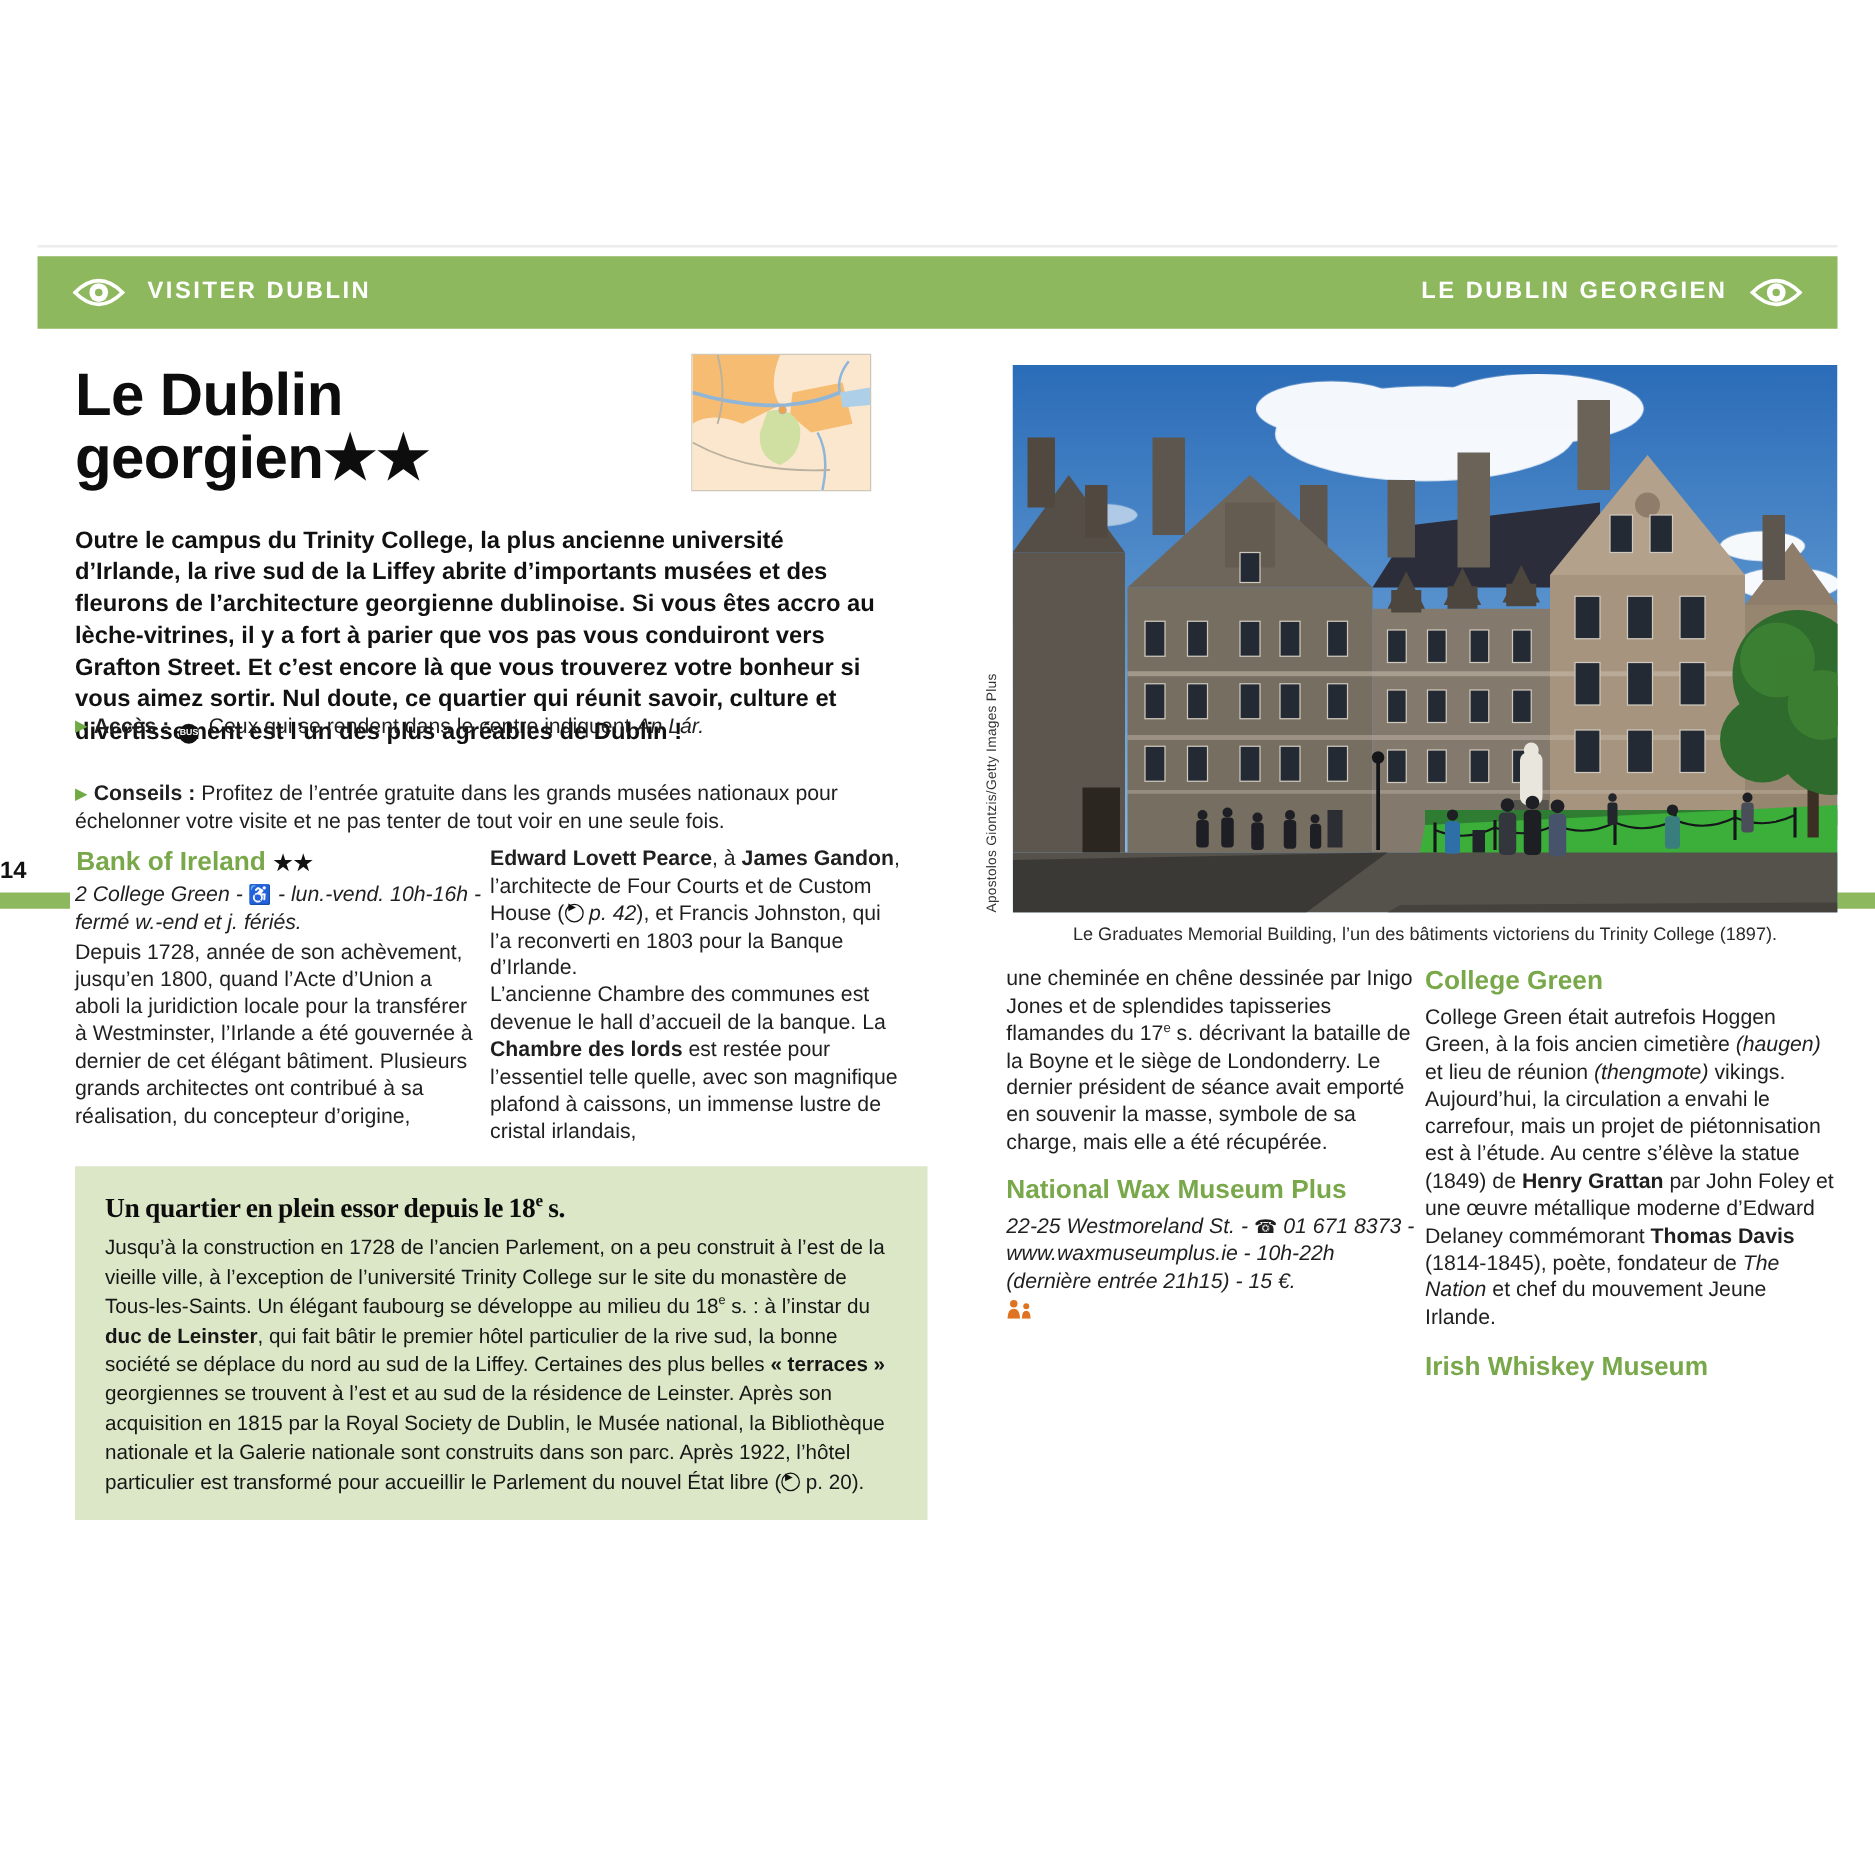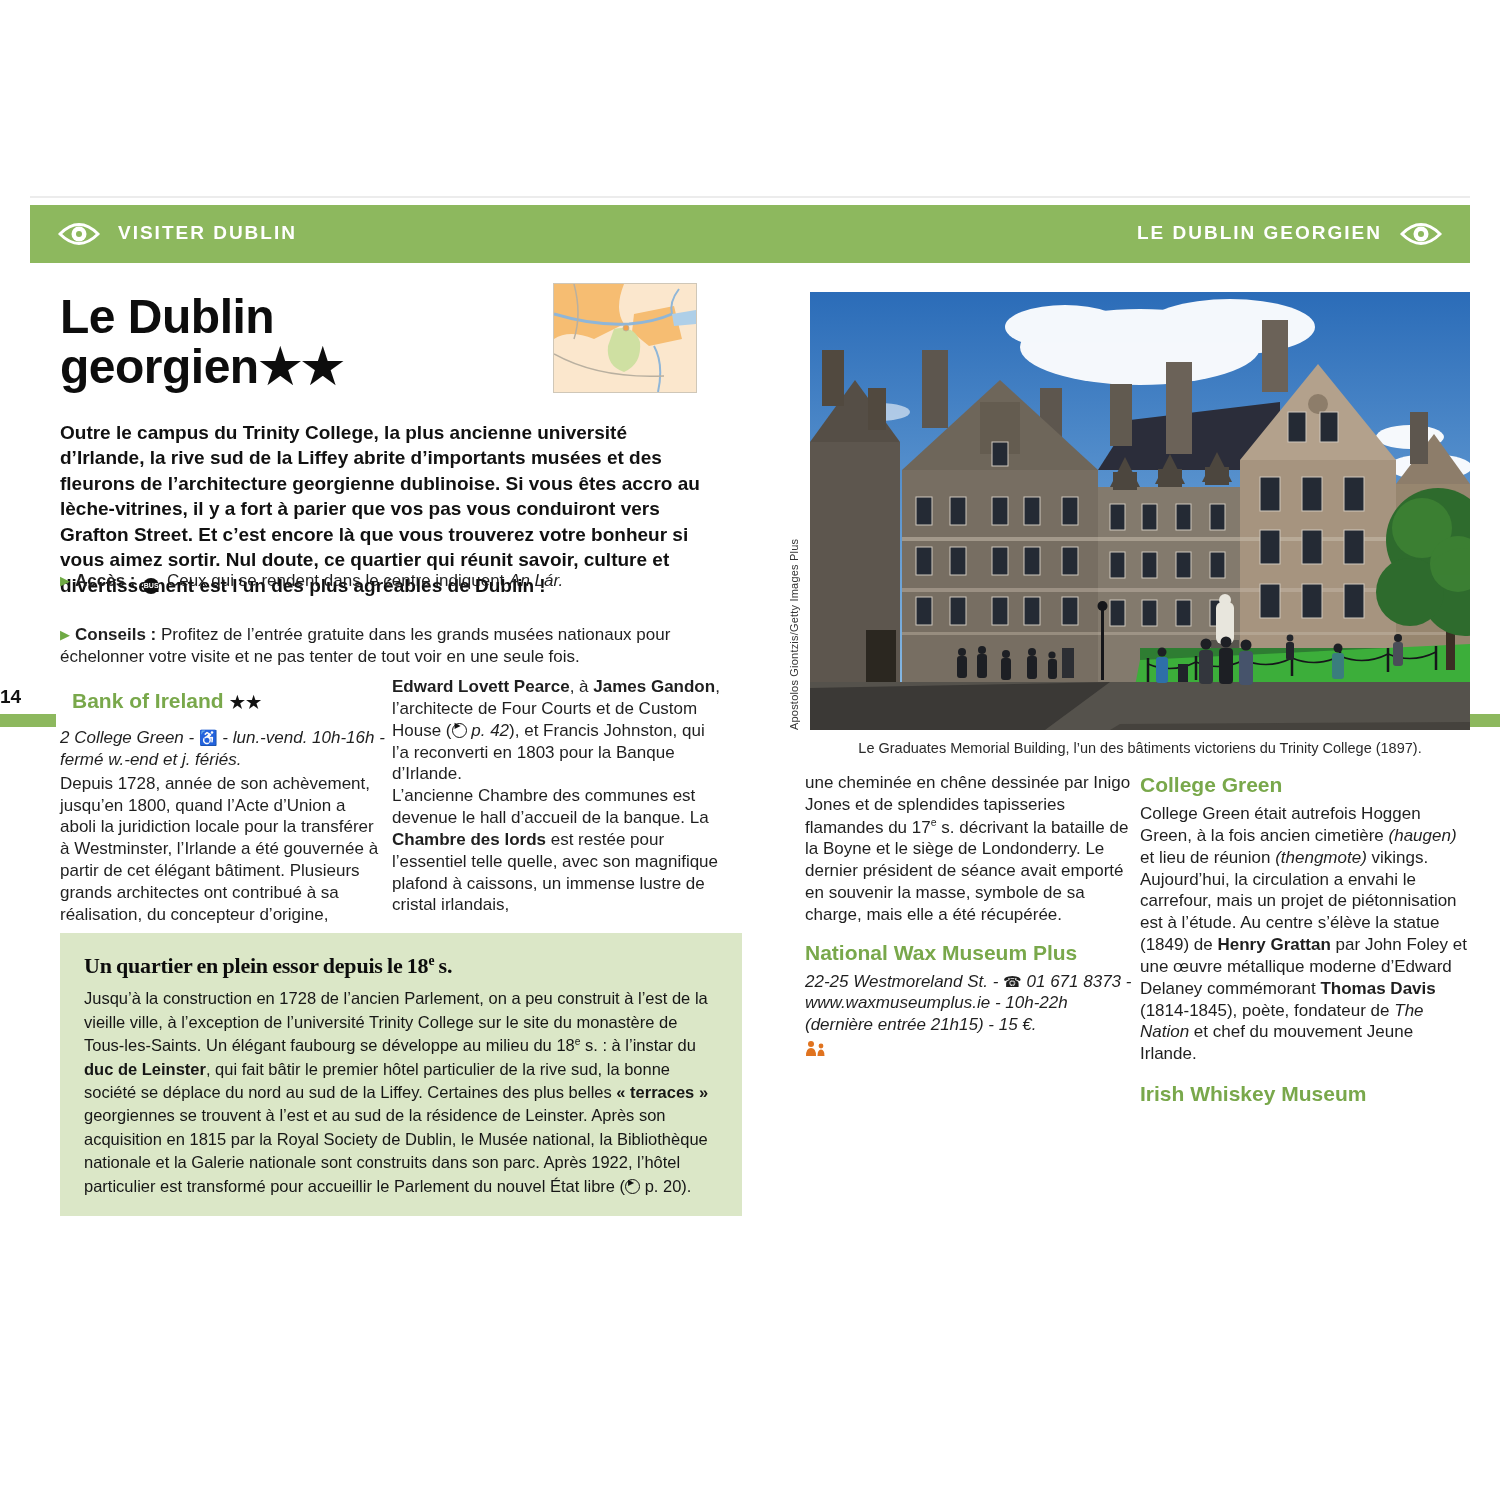--- a/index.html
+++ b/index.html
@@ -97,23 +97,23 @@
     <circle cx="72" cy="44" r="3" fill="#f0a24d" stroke="#b9b0a0" stroke-width="0.8"></circle>
   </svg>
 </div>
 
 <div class="abs intro" style="left:60px;top:420px;width:645px;">Outre le campus du Trinity College, la plus ancienne université d’Irlande, la rive sud de la Liffey abrite d’importants musées et des fleurons de l’architecture georgienne dublinoise. Si vous êtes accro au lèche-vitrines, il y a fort à parier que vos pas vous conduiront vers Grafton Street. Et c’est encore là que vous trouverez votre bonheur si vous aimez sortir. Nul doute, ce quartier qui réunit savoir, culture et divertissement est l’un des plus agréables de Dublin !</div>
 
 <div class="abs meta" style="left:60px;top:570px;width:660px;"><span class="tri">▶</span><b>Accès : </b><span class="bus">BUS</span> Ceux qui se rendent dans le centre indiquent <i>An Lár.</i></div>
 <div class="abs meta" style="left:60px;top:624px;width:660px;"><span class="tri">▶</span><b>Conseils : </b>Profitez de l’entrée gratuite dans les grands musées nationaux pour échelonner votre visite et ne pas tenter de tout voir en une seule fois.</div>
 
 <div class="abs col" style="left:60px;top:676px;width:325px;">
-  <h2 class="h-green" style="margin:12px;"><span>Bank of Ireland</span><span class="stars">★★</span></h2>
+  <h2 class="h-green" style="margin:1px;"><span>Bank of Ireland</span><span class="stars">★★</span></h2>
   <p><span class="info">2 College Green - </span><span class="wc">♿</span><span class="info"> - lun.-vend. 10h-16h - fermé w.-end et j. fériés.</span></p>
-  <p>Depuis 1728, année de son achèvement, jusqu’en 1800, quand l’Acte d’Union a aboli la juridiction locale pour la transférer à Westminster, l’Irlande a été gouvernée à partir de cet élégant bâtiment. Plusieurs grands architectes ont contribué à sa réalisation, du concepteur d’origine,</p>
+  <p>Depuis 1728, année de son achèvement, jusqu’en 1800, quand l’Acte d’Union a aboli la juridiction locale pour la transférer à Westminster, l’Irlande a été gouvernée à dernier de cet élégant bâtiment. Plusieurs grands architectes ont contribué à sa réalisation, du concepteur d’origine,</p>
 </div>
 
 <div class="abs col" style="left:392px;top:676px;width:332px;"><b>Edward Lovett Pearce</b>, à <b>James Gandon</b>, l’architecte de Four Courts et de Custom House (<span class="xref"><span class="xa">▶</span></span> <i>p. 42</i>), et Francis Johnston, qui l’a reconverti en 1803 pour la Banque d’Irlande.<br>L’ancienne Chambre des communes est devenue le hall d’accueil de la banque. La <b>Chambre des lords</b> est restée pour l’essentiel telle quelle, avec son magnifique plafond à caissons, un immense lustre de cristal irlandais,</div>
 
 <div class="abs greenbox" style="left:60px;top:933px;width:636px;">
   <h3>Un quartier en plein essor depuis le 18<sup>e</sup> s.</h3>
   <div class="gb-body">Jusqu’à la construction en 1728 de l’ancien Parlement, on a peu construit à l’est de la vieille ville, à l’exception de l’université Trinity College sur le site du monastère de Tous-les-Saints. Un élégant faubourg se développe au milieu du 18<sup>e</sup> s. : à l’instar du <b>duc de Leinster</b>, qui fait bâtir le premier hôtel particulier de la rive sud, la bonne société se déplace du nord au sud de la Liffey. Certaines des plus belles <b>« terraces »</b> georgiennes se trouvent à l’est et au sud de la résidence de Leinster. Après son acquisition en 1815 par la Royal Society de Dublin, le Musée national, la Bibliothèque nationale et la Galerie nationale sont construits dans son parc. Après 1922, l’hôtel particulier est transformé pour accueillir le Parlement du nouvel État libre (<span class="xref"><span class="xa">▶</span></span> p. 20).</div>
 </div>
 
 <div class="abs" style="left:810px;top:292px;">

